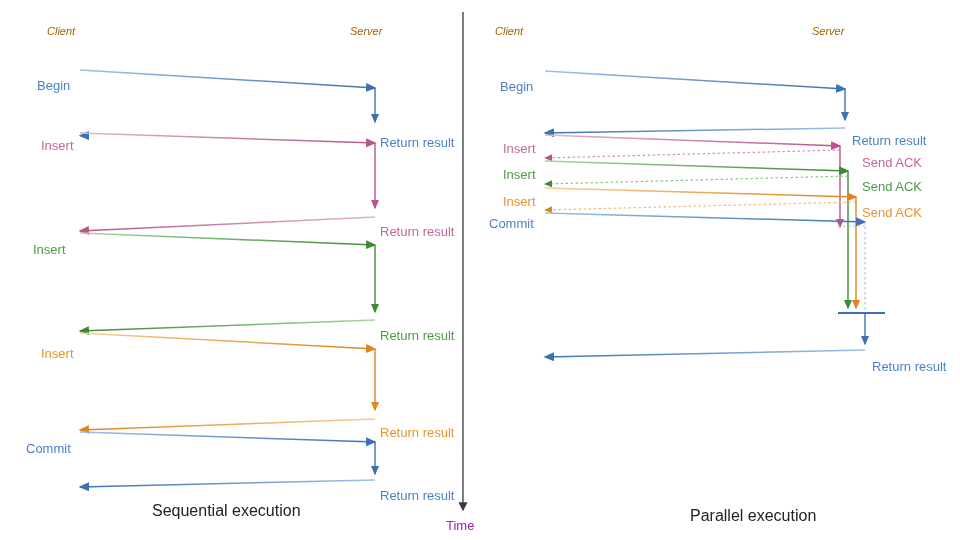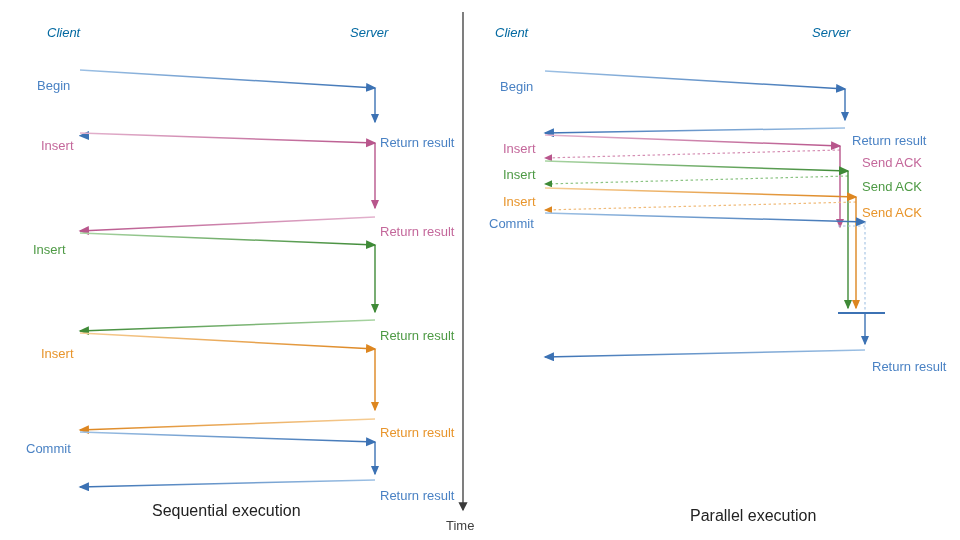--- a/index.html
+++ b/index.html
@@ -4,31 +4,31 @@
 <style>
   html,body{margin:0;padding:0;}
   body{
     width:960px;height:540px;background:#ffffff;
     font-family:"Liberation Sans", sans-serif;
     overflow:hidden;position:relative;
   }
   #stage{position:absolute;left:0;top:0;width:960px;height:540px;}
   svg.layer{position:absolute;left:0;top:0;width:960px;height:540px;}
   .lane-title{
-    position:absolute;font-style:italic;font-size:13px;color:#0369a1;
+    position:absolute;font-style:italic;font-size:11px;color:#a16207;
     white-space:nowrap;
   }
   .msg-label{
     position:absolute;font-size:13px;white-space:nowrap;margin-top:16px;
   }
   .caption{
     position:absolute;font-size:16px;color:#222222;white-space:nowrap;
   }
   .time-label{
-    position:absolute;font-size:13px;color:#404040;white-space:nowrap;
+    position:absolute;font-size:13px;color:#a21caf;white-space:nowrap;
   }
 </style>
 </head>
 <body>
 
 <div id="stage">
 
   <svg class="layer" viewBox="0 0 960 540" xmlns="http://www.w3.org/2000/svg">
     <defs>
       <marker id="ah-blue" markerWidth="7" markerHeight="7" refX="6" refY="3" orient="auto">

